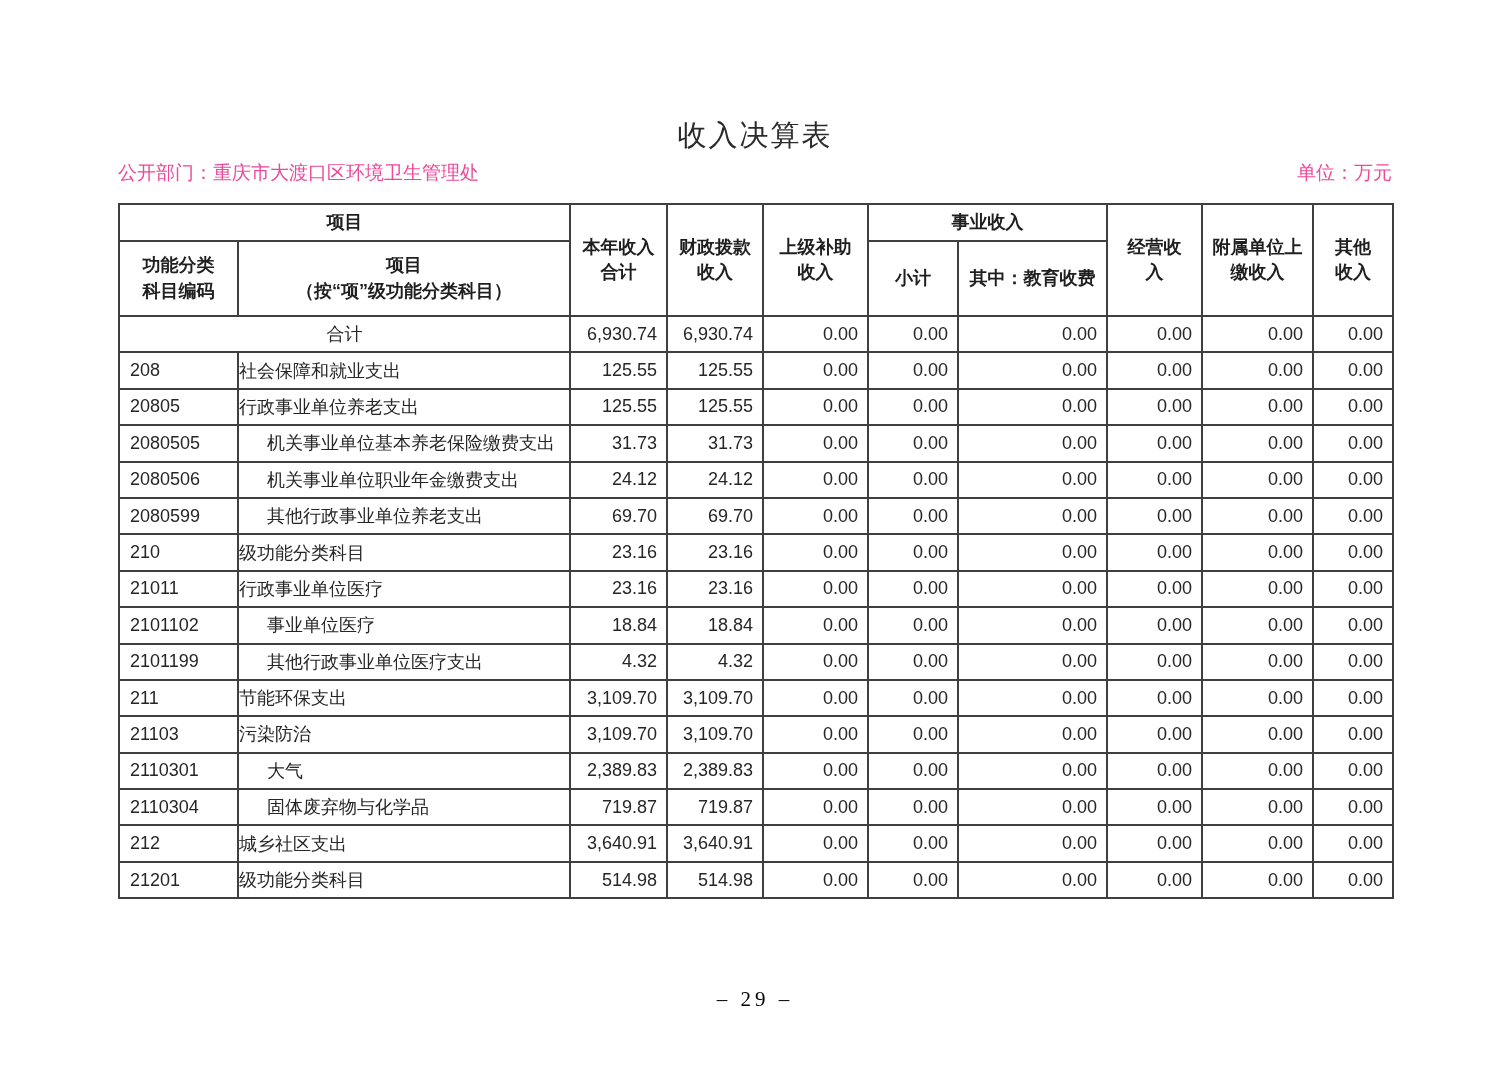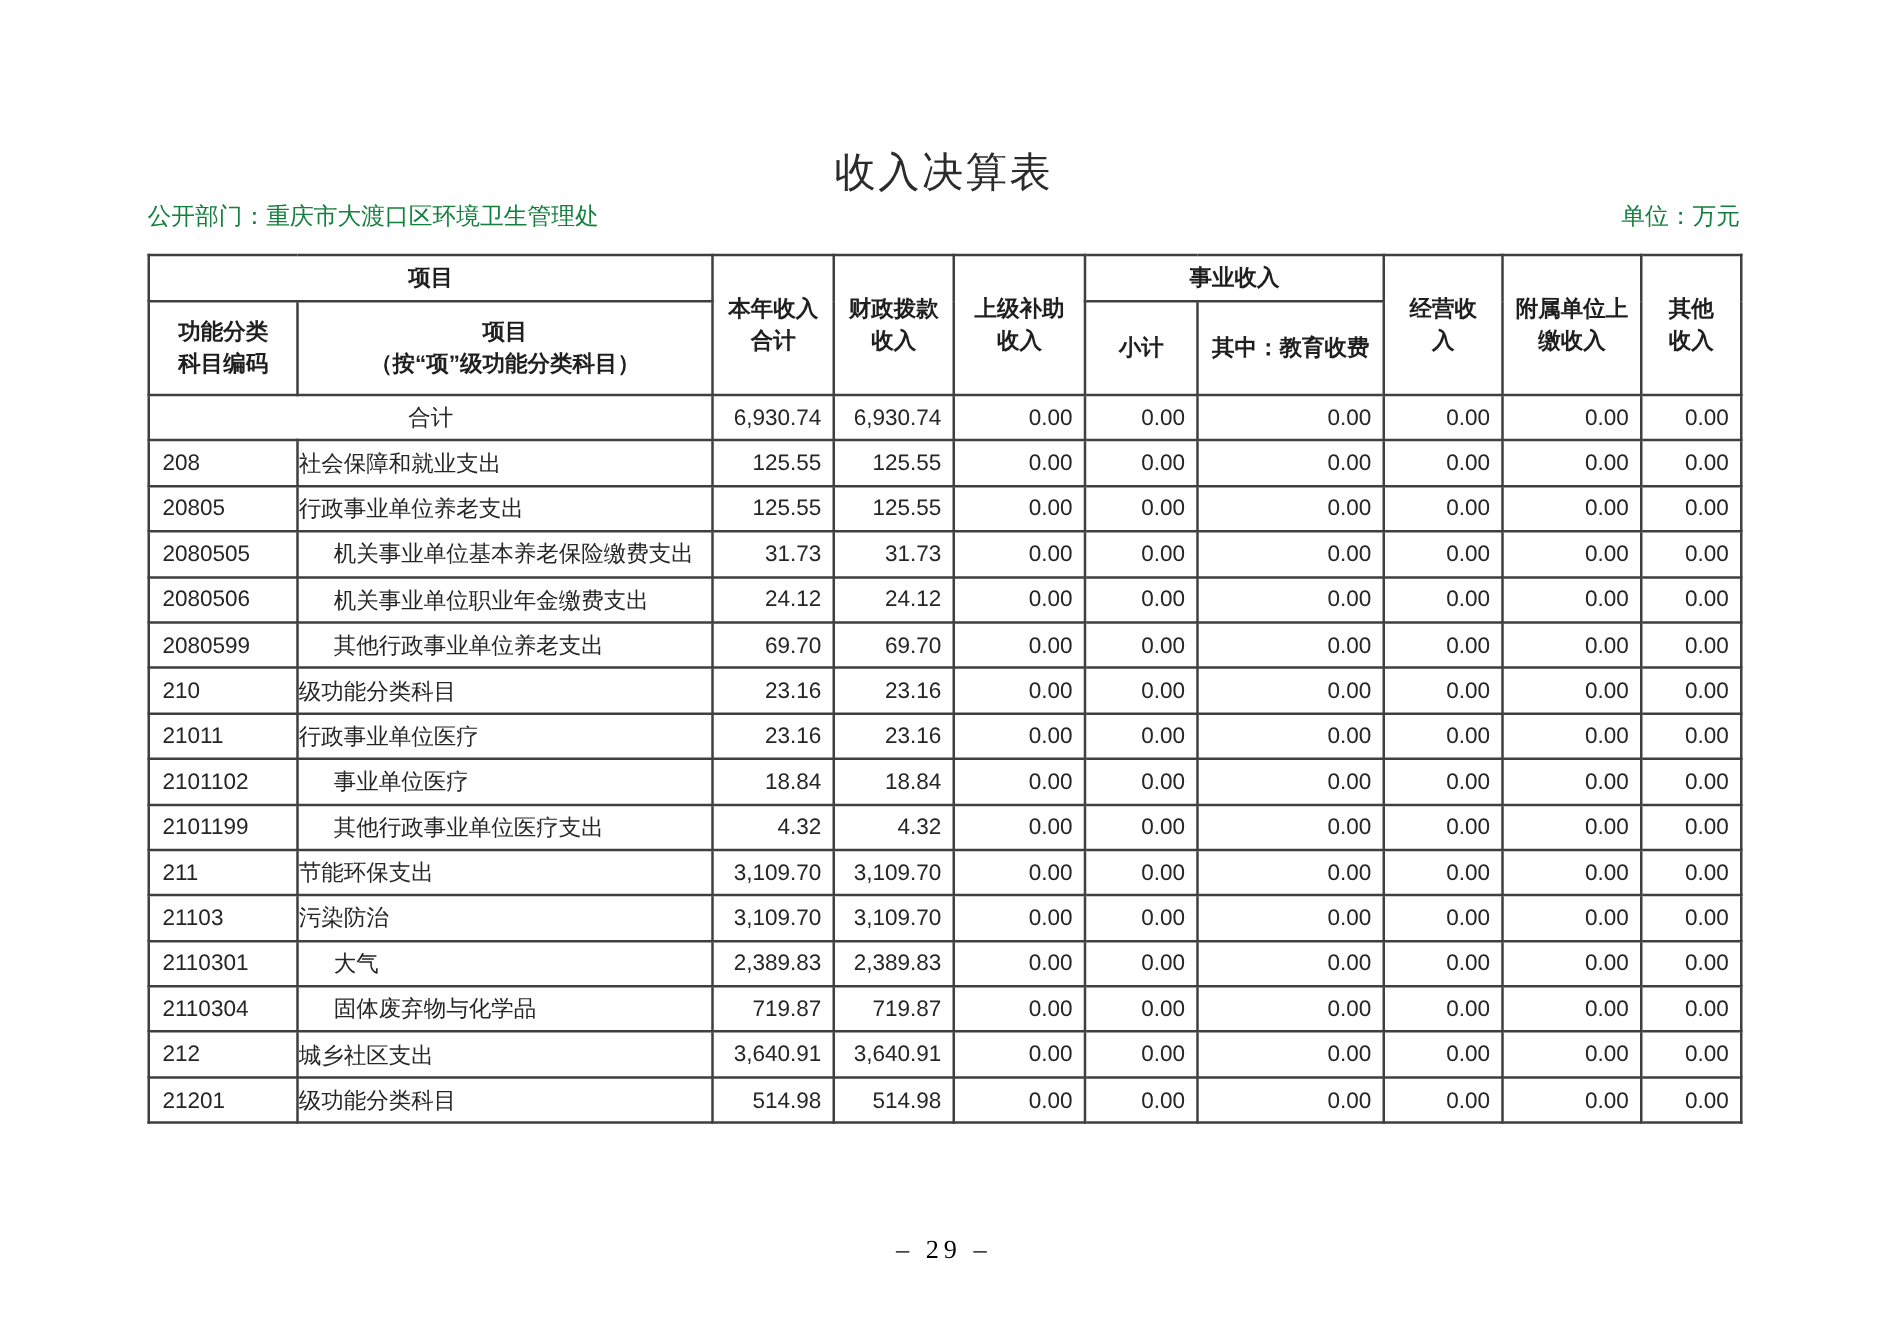--- a/index.html
+++ b/index.html
@@ -14,34 +14,34 @@
   .page {
     position: relative;
     width: 1510px; height: 1075px;
     background: #ffffff;
   }
   .doc-title {
     position: absolute;
     top: 116px; left: 0;
     width: 100%;
     text-align: center;
-    font-size: 33px;
+    font-size: 29px;
     letter-spacing: 2px;
     color: #2b2b2b;
     font-family: Liberation Mono, monospace;
   }
   .meta-row {
     position: absolute;
     top: 160px; left: 118px;
     width: 1274px;
     display: flex;
     justify-content: space-between;
     align-items: baseline;
     font-size: 19px;
-    color: #15803d;
+    color: #ec4899;
   }
   table.income-table {
     position: absolute;
     top: 203px; left: 118px;
     width: 1274px;
     border-collapse: collapse;
     table-layout: fixed;
     border: 2.5px solid #3a3a3a;
   }
   .income-table th, .income-table td {

